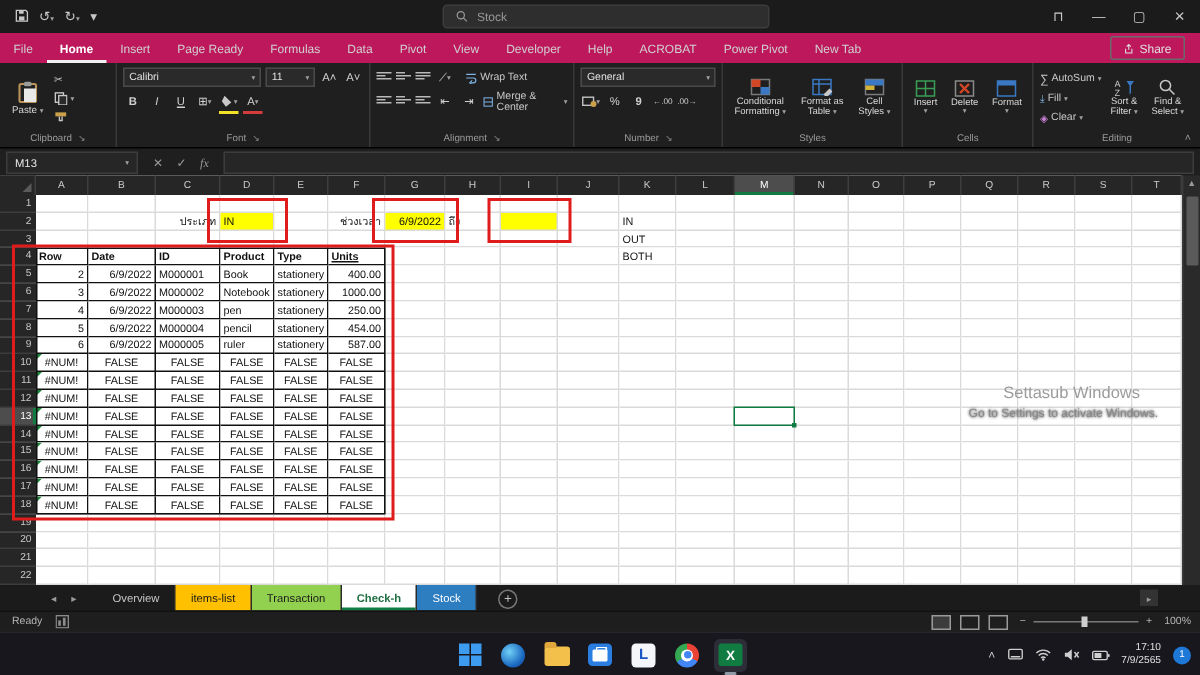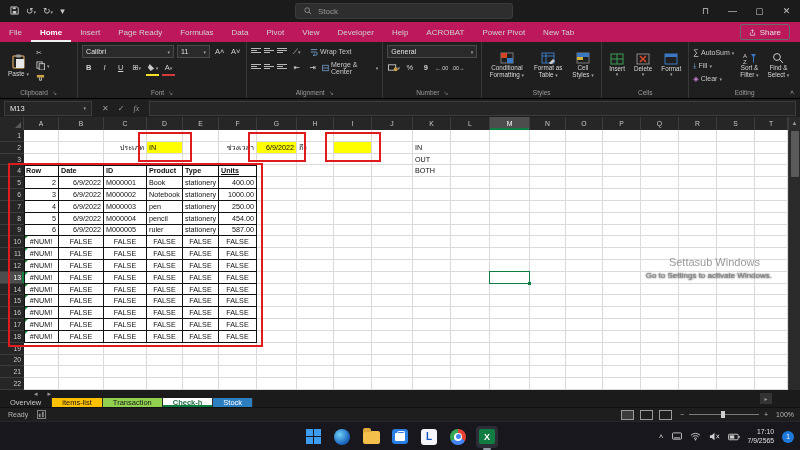--- a/index.html
+++ b/index.html
@@ -66,21 +66,21 @@
   .cell.right { justify-content:flex-end; } .cell.center { justify-content:center; }
   .tri { position:absolute; left:0; top:0; width:0; height:0; border-top:4px solid #1d8a3c; border-right:4px solid transparent; }
   .overlay { position:absolute; pointer-events:none; }
   #vscroll { position:absolute; left:788px; top:117px; width:12px; height:273px; background:#2a2a2a; border-left:1px solid #3a3a3a; }
   #vscroll .arr { height:12px; color:#9a9a9a; font-size:6px; display:flex; align-items:center; justify-content:center; }
   #vscroll .thumb { position:absolute; left:2px; top:14px; width:8px; height:46px; background:#5a5a5a; border-radius:1px; }
   .wm1 { position:absolute; right:40px; top:256px; color:#9b9b9b; font-size:11px; }
   .wm2 { position:absolute; right:28px; top:271px; color:#8a8a8a; font-size:8px; z-index:30; text-shadow:0 0 2px #000; }
 
   
-  #tabstrip { position:absolute; left:0; top:390px; width:800px; height:17px; background:#1b1b1b; display:flex; align-items:flex-start; color:#bdbdbd;flex-direction:column; }
+  #tabstrip { position:absolute; left:0; top:390px; width:800px; height:17px; background:#1b1b1b; display:flex; align-items:center; color:#bdbdbd; }
   .tabnav { display:flex; gap:10px; padding:0 14px 0 34px; font-size:7px; color:#9a9a9a; }
   #sheet-tabs { display:flex; height:17px; align-items:stretch; }
   .stab { padding:0 10px; display:flex; align-items:center; font-size:7.5px; border-right:1px solid #2c2c2c; white-space:nowrap; }
   .stab.active { font-weight:bold; box-shadow:inset 0 -2px 0 #107c41; }
   .addsheet { width:13px; height:13px; margin:2px 0 0 14px; border:1px solid #777; border-radius:50%; color:#c0c0c0; font-size:9px; line-height:10px; text-align:center; }
   .hscroll-end { position:absolute; right:28px; top:393px; width:12px; height:11px; background:#333; color:#999; font-size:6px; display:flex; align-items:center; justify-content:center; }
 
   
   #statusbar { position:absolute; left:0; top:407px; width:800px; height:14px; background:#1e1e1e; border-top:1px solid #111; display:flex; align-items:center; color:#b5b5b5; font-size:7px; }
   #statusbar .left { display:flex; align-items:center; gap:9px; padding-left:8px; }

